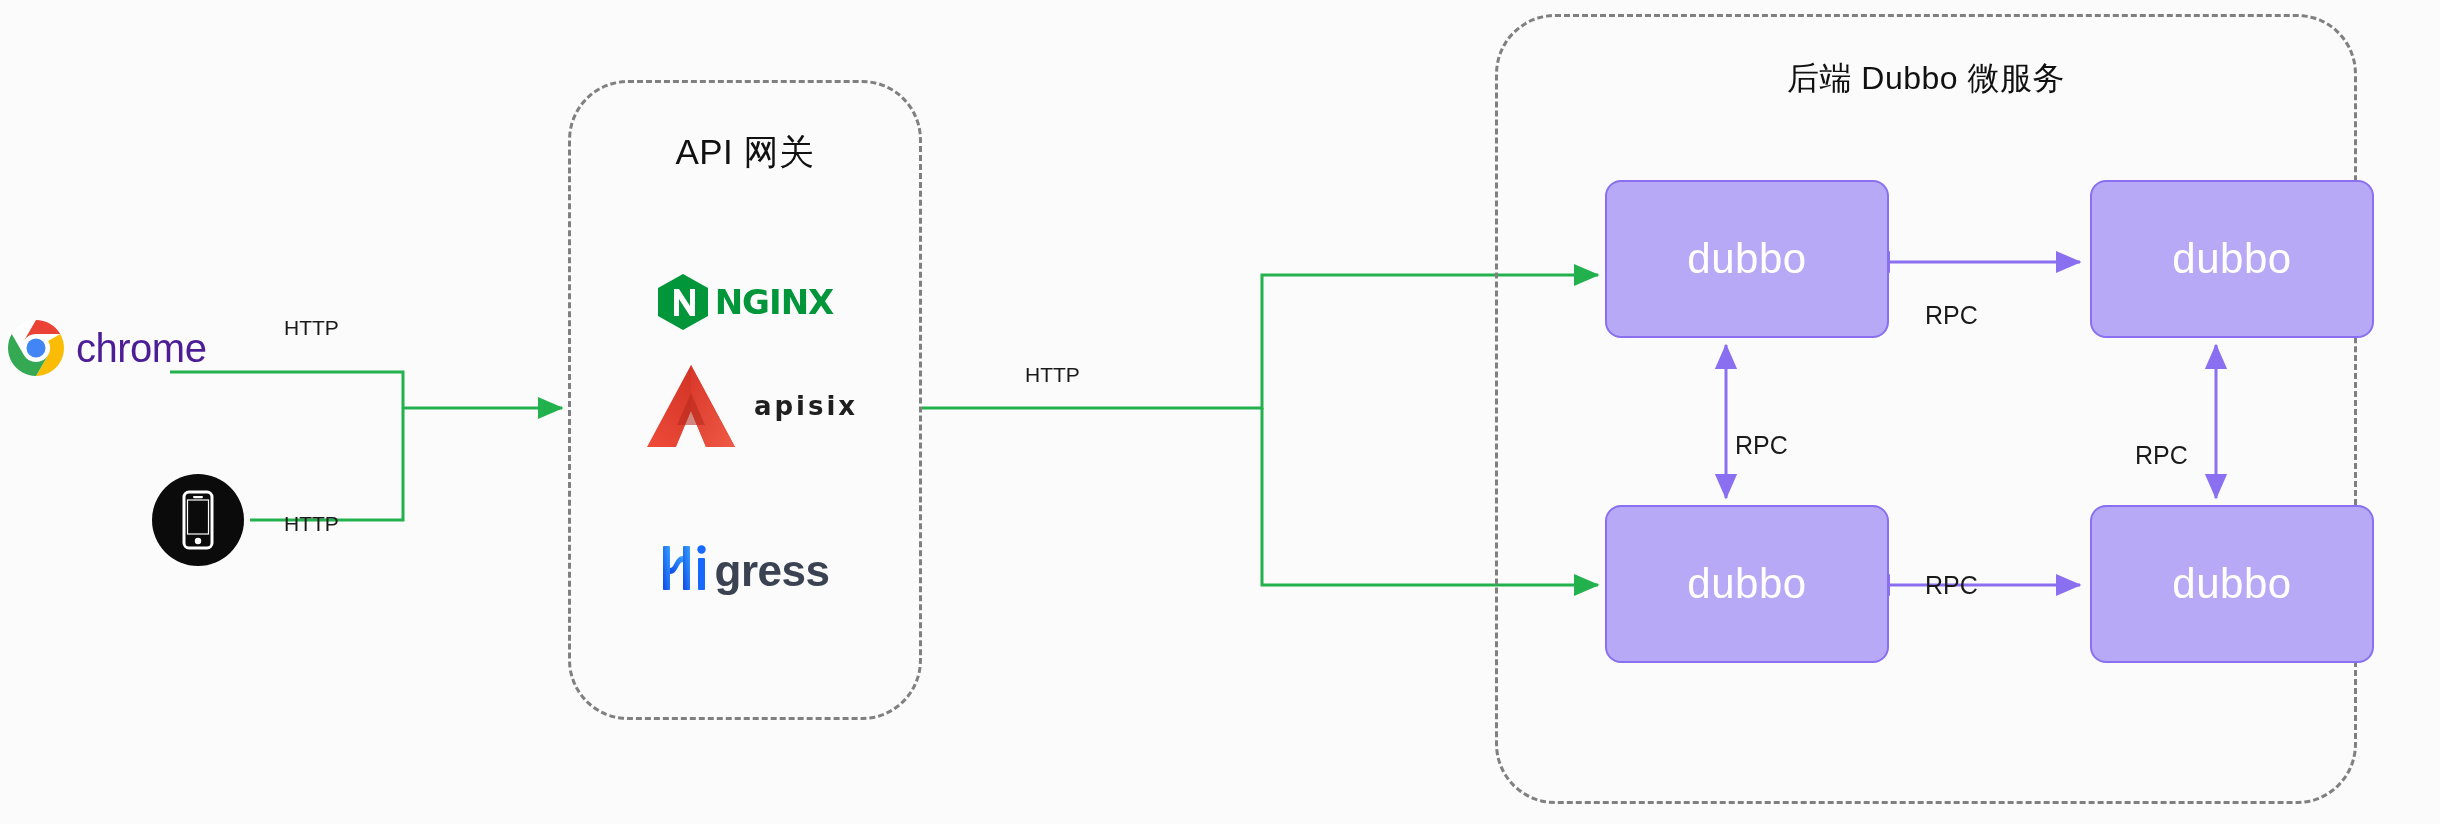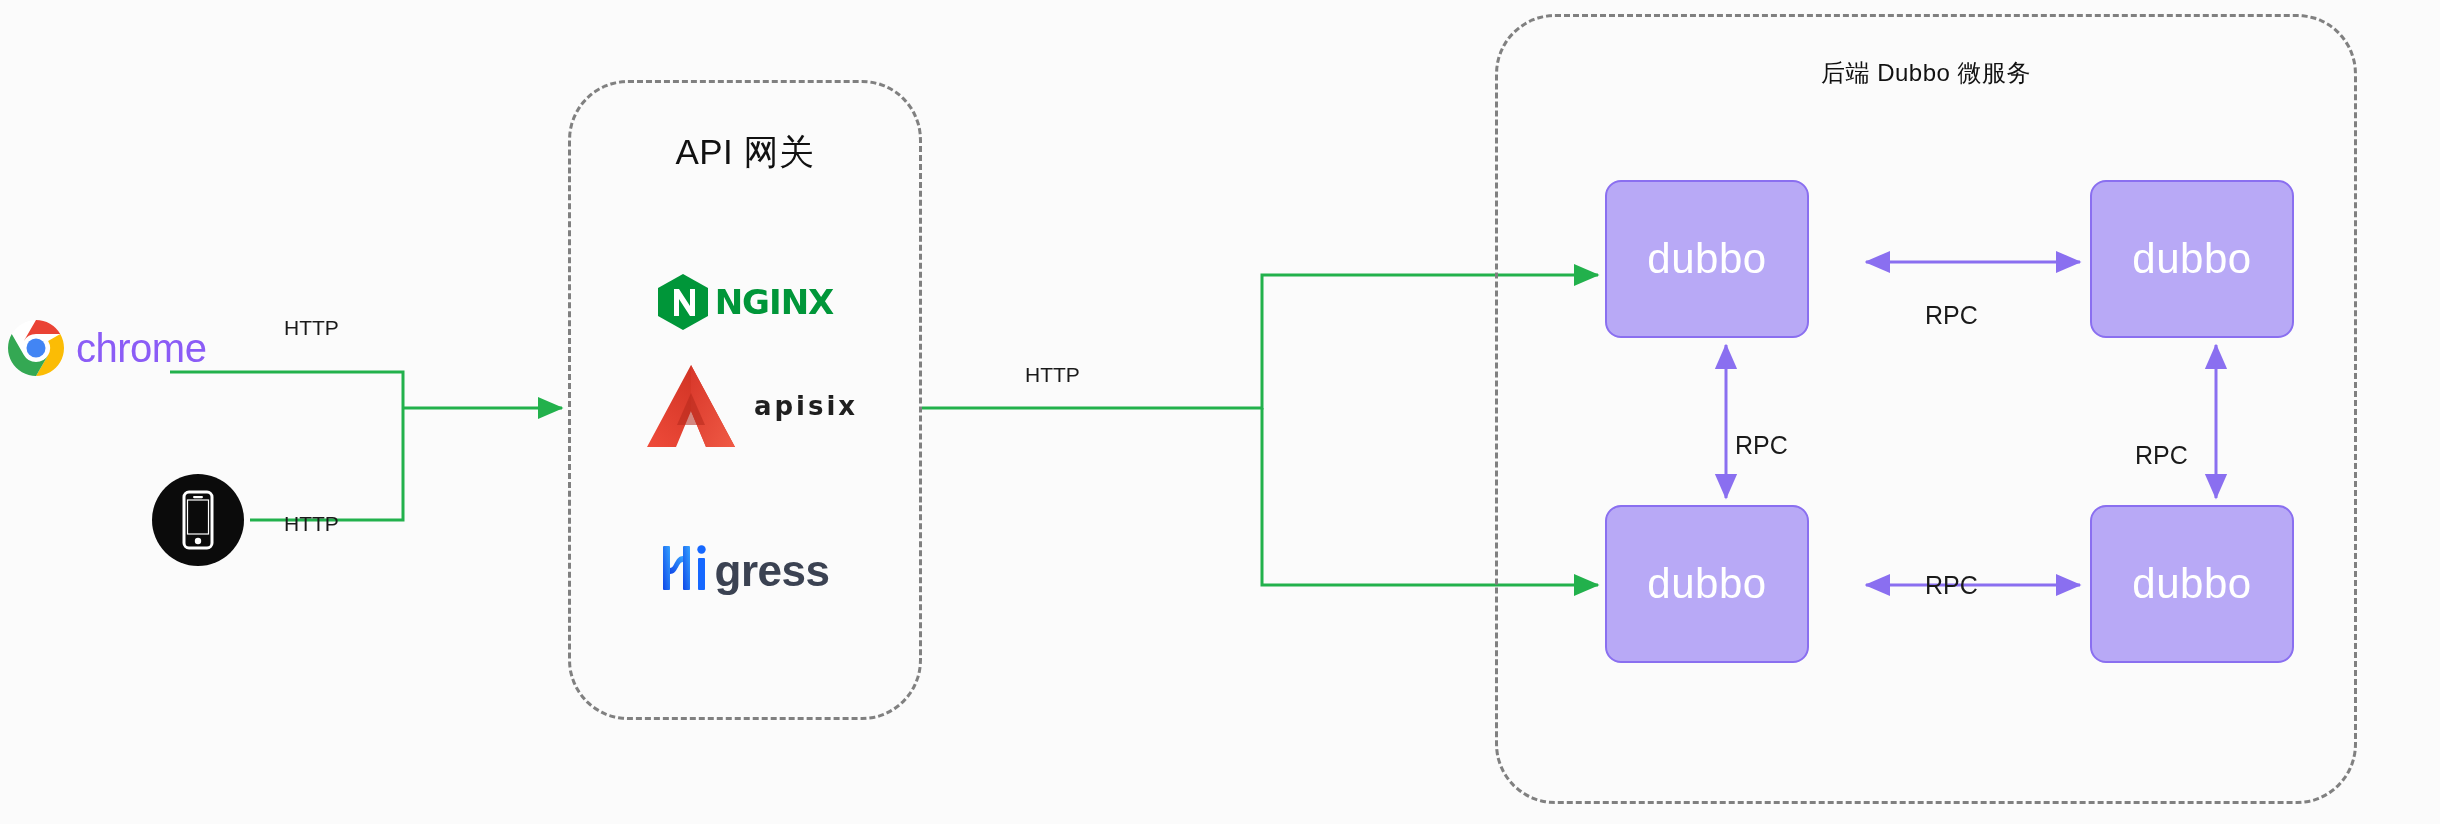--- a/index.html
+++ b/index.html
@@ -49,26 +49,26 @@
   .region-title {
     position: absolute;
     width: 100%;
     text-align: center;
     font-size: 35px;
     color: #111111;
     letter-spacing: 0.5px;
     white-space: nowrap;
   }
   #gateway-region .region-title { top: 46px; }
-  #dubbo-region .region-title { top: 40px; font-size: 24px; }
+  #dubbo-region .region-title { top: 40px; font-size: 32px; }
 
   
   .dubbo-node {
     position: absolute;
-    width: 204px;
+    width: 284px;
     height: 158px;
     background: #b8a9f6;
     border: 2.5px solid #8a6ff0;
     border-radius: 16px;
     display: flex;
     align-items: center;
     justify-content: center;
     box-sizing: border-box;
   }
   .dubbo-node span {
@@ -107,21 +107,21 @@
     align-items: center;
     gap: 12px;
   }
   .chrome-mark {
     width: 56px;
     height: 56px;
     position: relative;
   }
   .chrome-text {
     font-size: 40px;
-    color: #8b5cf6;
+    color: #4c1d95;
     letter-spacing: -0.5px;
   }
 
   
   #mobile-client {
     position: absolute;
     left: 148px;
     top: 470px;
     width: 100px;
     height: 100px;

